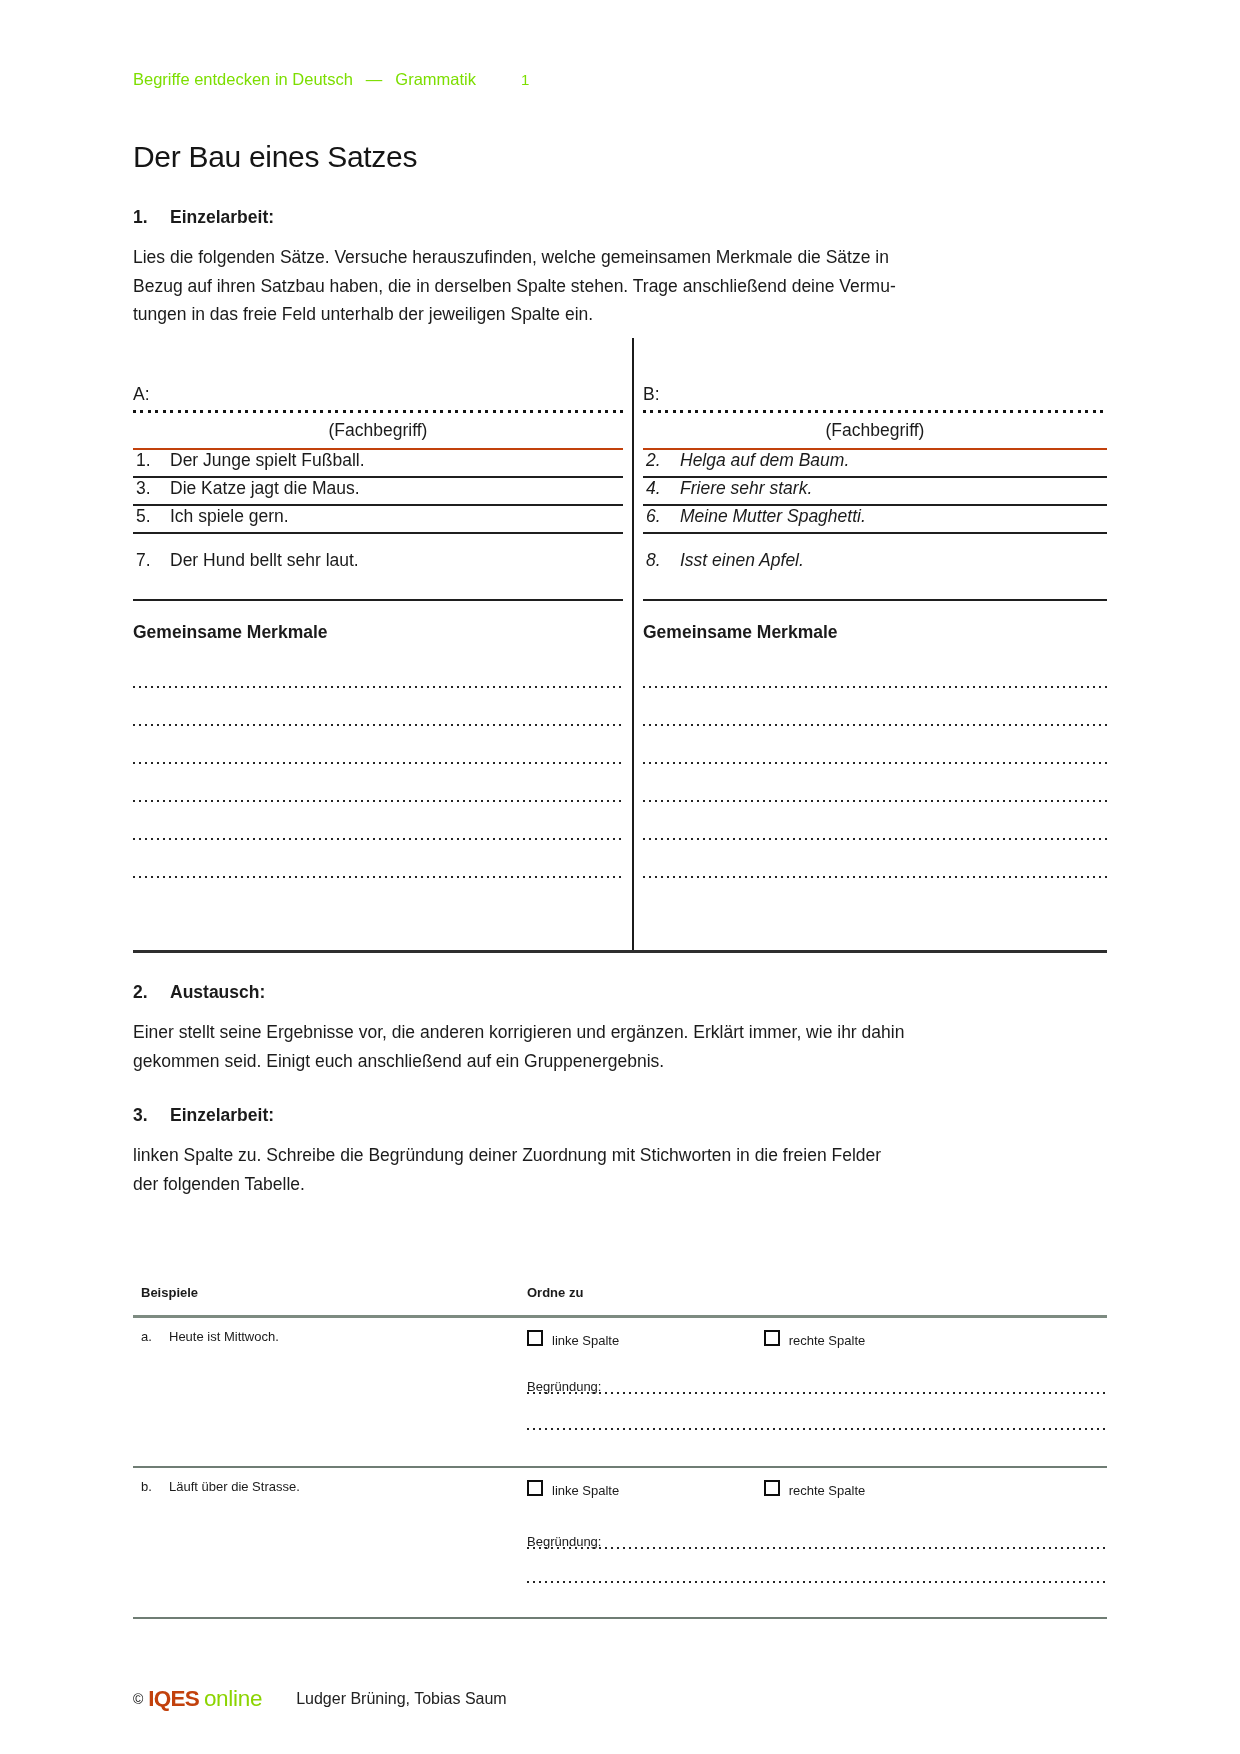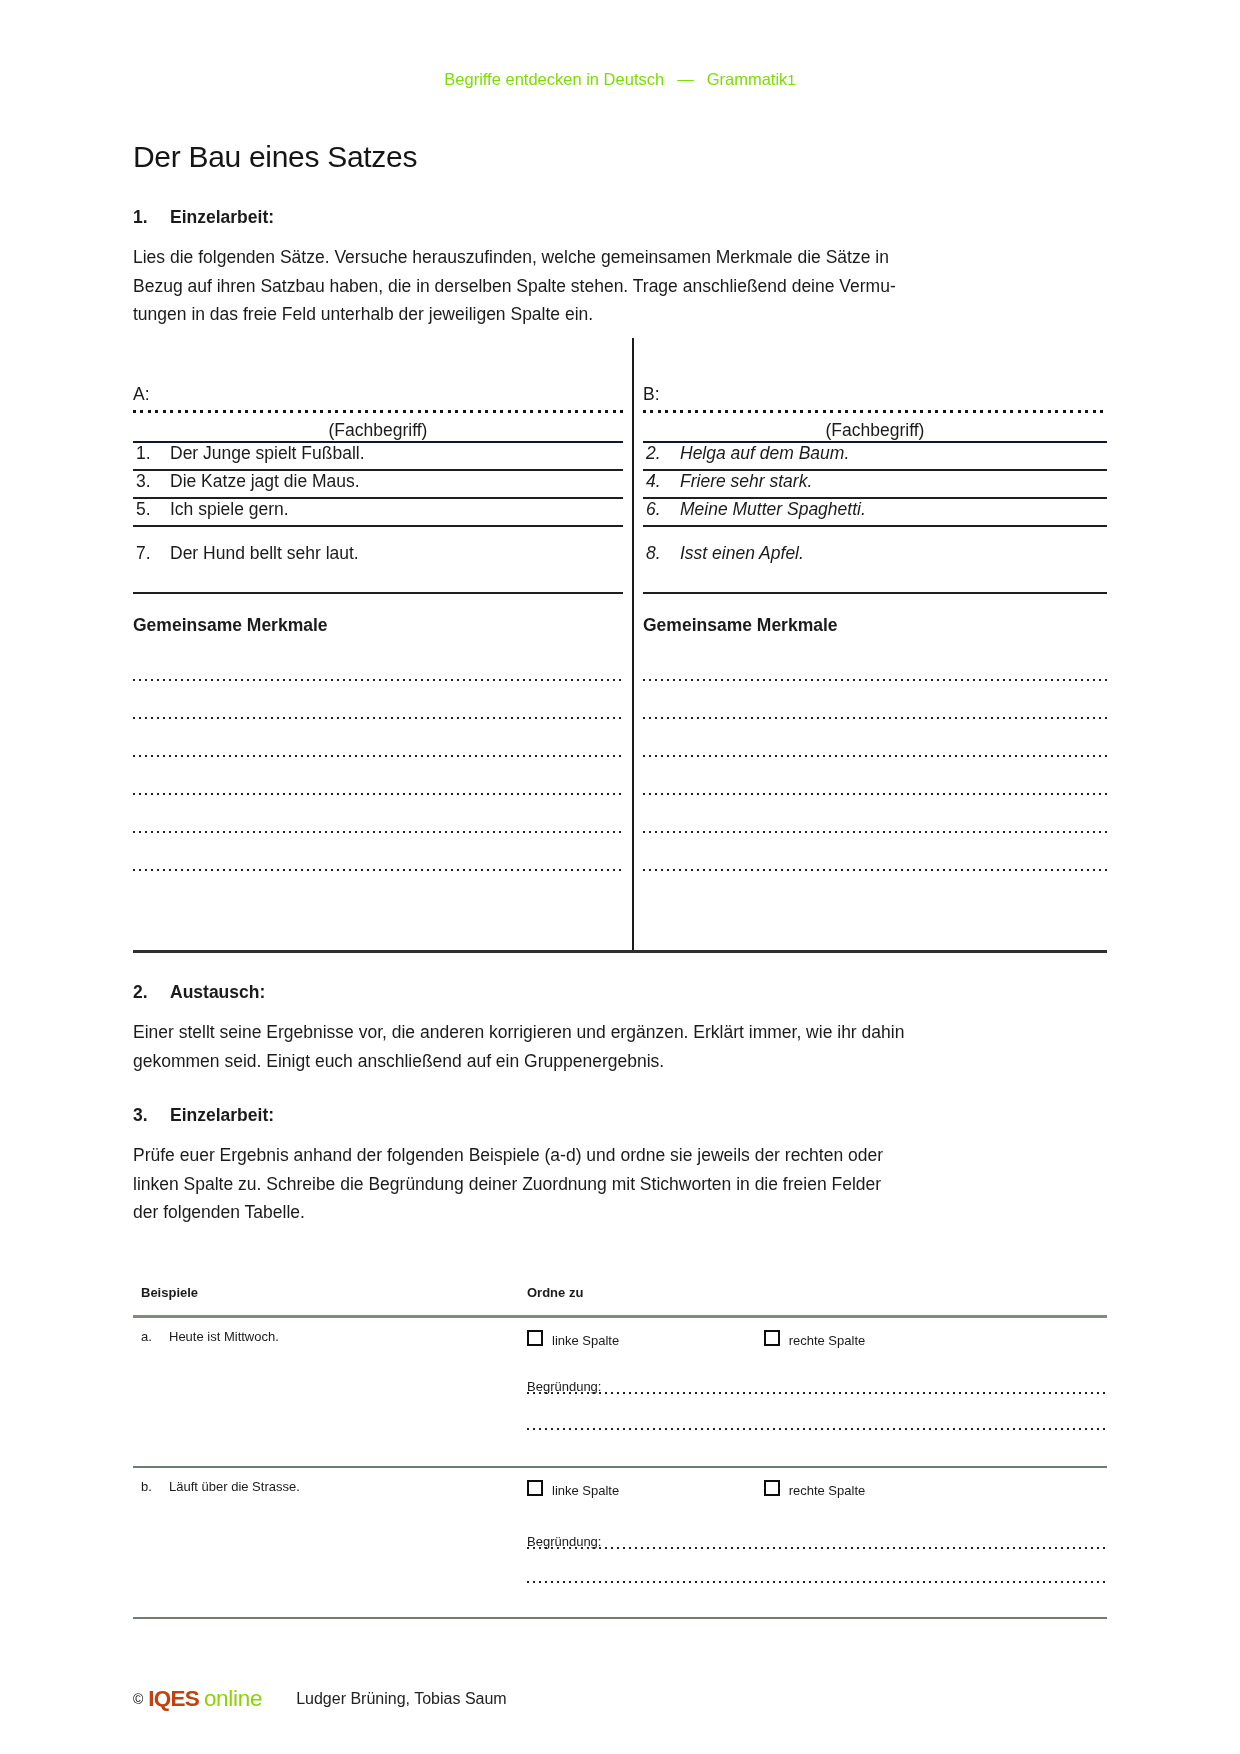--- a/index.html
+++ b/index.html
@@ -7,22 +7,22 @@
     position:relative;
     width:1240px;height:1754px;
     background:#ffffff;
     font-family:"Liberation Sans","DejaVu Sans",sans-serif;
     color:#1b1b1b;
     overflow:hidden;
   }
   
   .doc-header{
     position:absolute;left:133px;top:70px;width:974px;
-    display:flex;justify-content:center;align-items:baseline;
-    color:#7CDE00;font-size:16.5px;
+    display:flex;justify-content:flex-start;align-items:baseline;
+    color:#7CDE00;font-size:16.5px;gap:45px;
   }
   .doc-header .dash{margin:0 13px;}
   .page-num{font-size:15px;}
   
   .doc-title{
     position:absolute;left:133px;top:140px;
     font-size:30px;letter-spacing:-0.3px;color:#151515;
   }
   
   .sec-head{position:absolute;left:133px;font-size:17.5px;font-weight:bold;}
@@ -39,22 +39,22 @@
   .ab-divider{position:absolute;left:499px;top:0;bottom:0;width:2px;background:#1b1b1b;}
   .ab-col{position:absolute;top:0;font-size:17.5px;}
   .col-a{left:0;width:490px;}
   .col-b{left:510px;width:464px;}
   .dots2{background-image:repeating-linear-gradient(to right,#242424 0 2px,transparent 2px 6px);
          background-size:100% 2px;background-repeat:no-repeat;background-position:left bottom;}
   .dots3{background-image:repeating-linear-gradient(to right,#141414 0 3px,transparent 3px 7.5px);
          background-size:100% 3px;background-repeat:no-repeat;background-position:left bottom;}
   .ab-label{position:relative;height:75px;}
   .ab-label span{position:absolute;left:0;bottom:8px;}
-  .ab-sub{box-sizing:border-box;text-align:center;padding-top:7px;padding-bottom:0;
-          border-bottom:2px solid #0f172a;}
+  .ab-sub{box-sizing:border-box;text-align:center;padding-top:7px;padding-bottom:7px;
+          border-bottom:2px solid #c2410c;}
   .ab-row{box-sizing:border-box;height:28px;padding-top:0;border-bottom:2px solid #1f1f1f;}
   .ab-row .rnum{display:inline-block;width:34px;padding-left:3px;}
   .ab-row-last{height:67px;padding-top:16px;}
   .col-b .rnum,.col-b .rtext{font-style:italic;}
   .merkmale{margin-top:21px;font-weight:bold;height:22px;}
   .answer-line{height:38px;}
   .answer-line.first{height:44px;}
   
   .ex-table{position:absolute;left:133px;top:1277px;width:974px;height:342px;font-size:13px;}
   .ex-rule{position:absolute;left:0;top:38px;width:974px;height:2.5px;background:#7D8B81;}
@@ -166,21 +166,20 @@
   </div>
   <div class="sec-body s2-body">
     <div>Einer stellt seine Ergebnisse vor, die anderen korrigieren und ergänzen. Erklärt immer, wie ihr dahin</div>
     <div>gekommen seid. Einigt euch anschließend auf ein Gruppenergebnis.</div>
   </div>
 
   <div class="sec-head s3-head">
     <span class="num">3.</span><span>Einzelarbeit:</span>
   </div>
   <div class="sec-body s3-body">
-    <div>Prüfe euer Ergebnis anhand der folgenden Beispiele (a-d) und ordne sie jeweils der rechten oder</div>
     <div>linken Spalte zu. Schreibe die Begründung deiner Zuordnung mit Stichworten in die freien Felder</div>
     <div>der folgenden Tabelle.</div>
   </div>
 
   <div class="ex-table">
     <div class="ex-h1">Beispiele</div>
     <div class="ex-h2">Ordne zu</div>
     <div class="ex-rule"></div>
 
     <div class="ex-sentence row-a-s">

